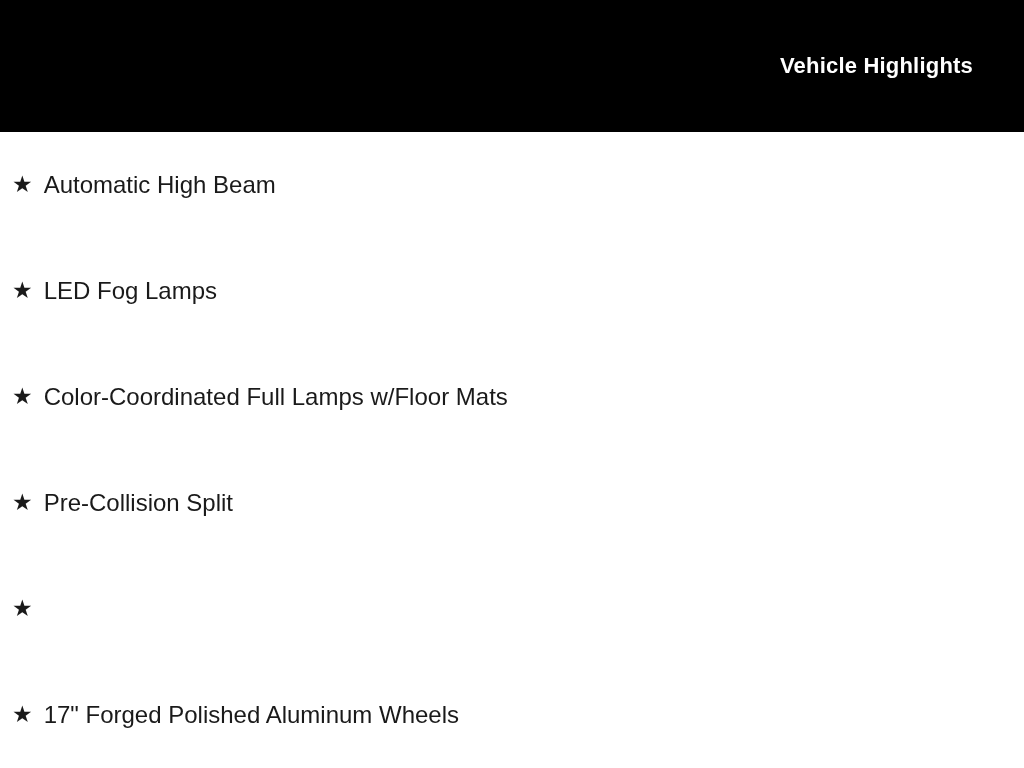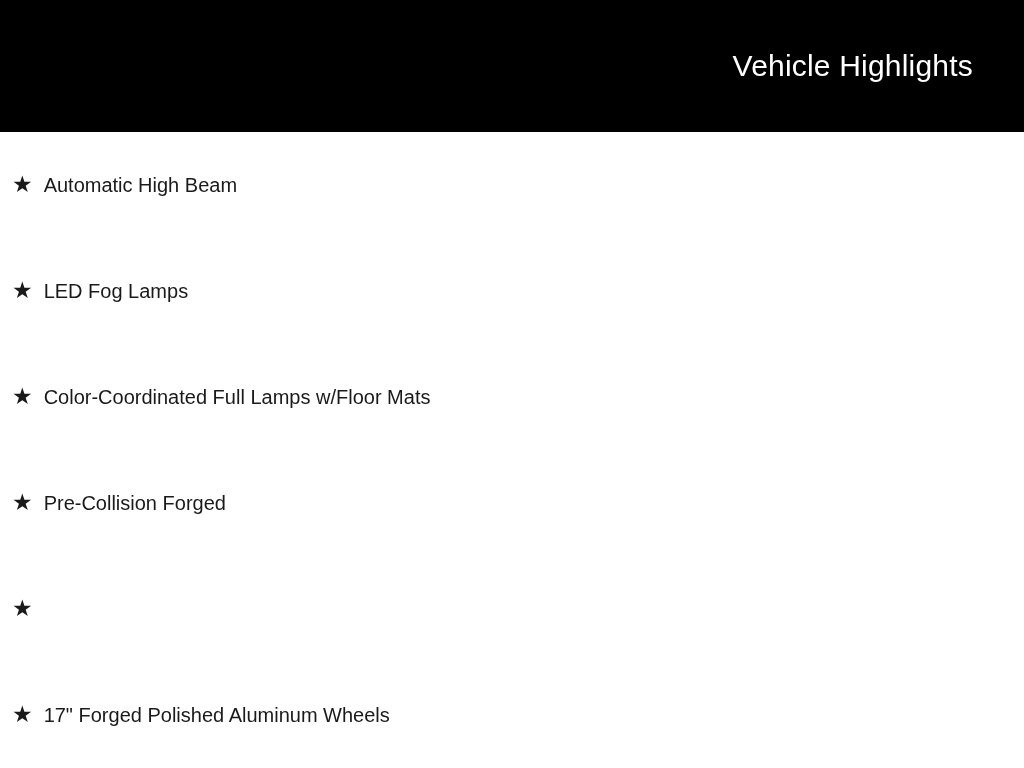--- a/index.html
+++ b/index.html
@@ -19,22 +19,22 @@
     background: #000000;
     display: flex;
     align-items: center;
     justify-content: flex-end;
     padding-right: 51px;
   }
 
   .header-title {
     margin: 0;
     color: #ffffff;
-    font-size: 30px;
-    font-weight: 400;
+    font-size: 22px;
+    font-weight: 700;
     letter-spacing: 0.2px;
   }
 
   .highlights-list {
     width: 1024px;
     height: 636px;
     display: flex;
     flex-direction: column;
   }
 
@@ -49,21 +49,21 @@
   .star {
     font-family: "DejaVu Sans", sans-serif;
     font-size: 23px;
     color: #1a1a1a;
     line-height: 1;
     margin-right: 11px;
     transform: translateY(-1px);
   }
 
   .item-label {
-    font-size: 20px;
+    font-size: 24px;
     color: #1a1a1a;
     line-height: 1;
     white-space: nowrap;
   }
 </style>
 </head>
 <body>
 
 <header class="header">
   <h1 class="header-title">Vehicle Highlights</h1>
@@ -81,21 +81,21 @@
     <span class="item-label">LED Fog Lamps</span>
   </div>
 
   <div class="highlight-item">
     <span class="star">★</span>
     <span class="item-label">Color-Coordinated Full Lamps w/Floor Mats</span>
   </div>
 
   <div class="highlight-item">
     <span class="star">★</span>
-    <span class="item-label">Pre-Collision Forged</span>
+    <span class="item-label">Pre-Collision Split</span>
   </div>
 
   <div class="highlight-item">
     <span class="star">★</span>
   </div>
 
   <div class="highlight-item">
     <span class="star">★</span>
     <span class="item-label">17" Forged Polished Aluminum Wheels</span>
   </div>

